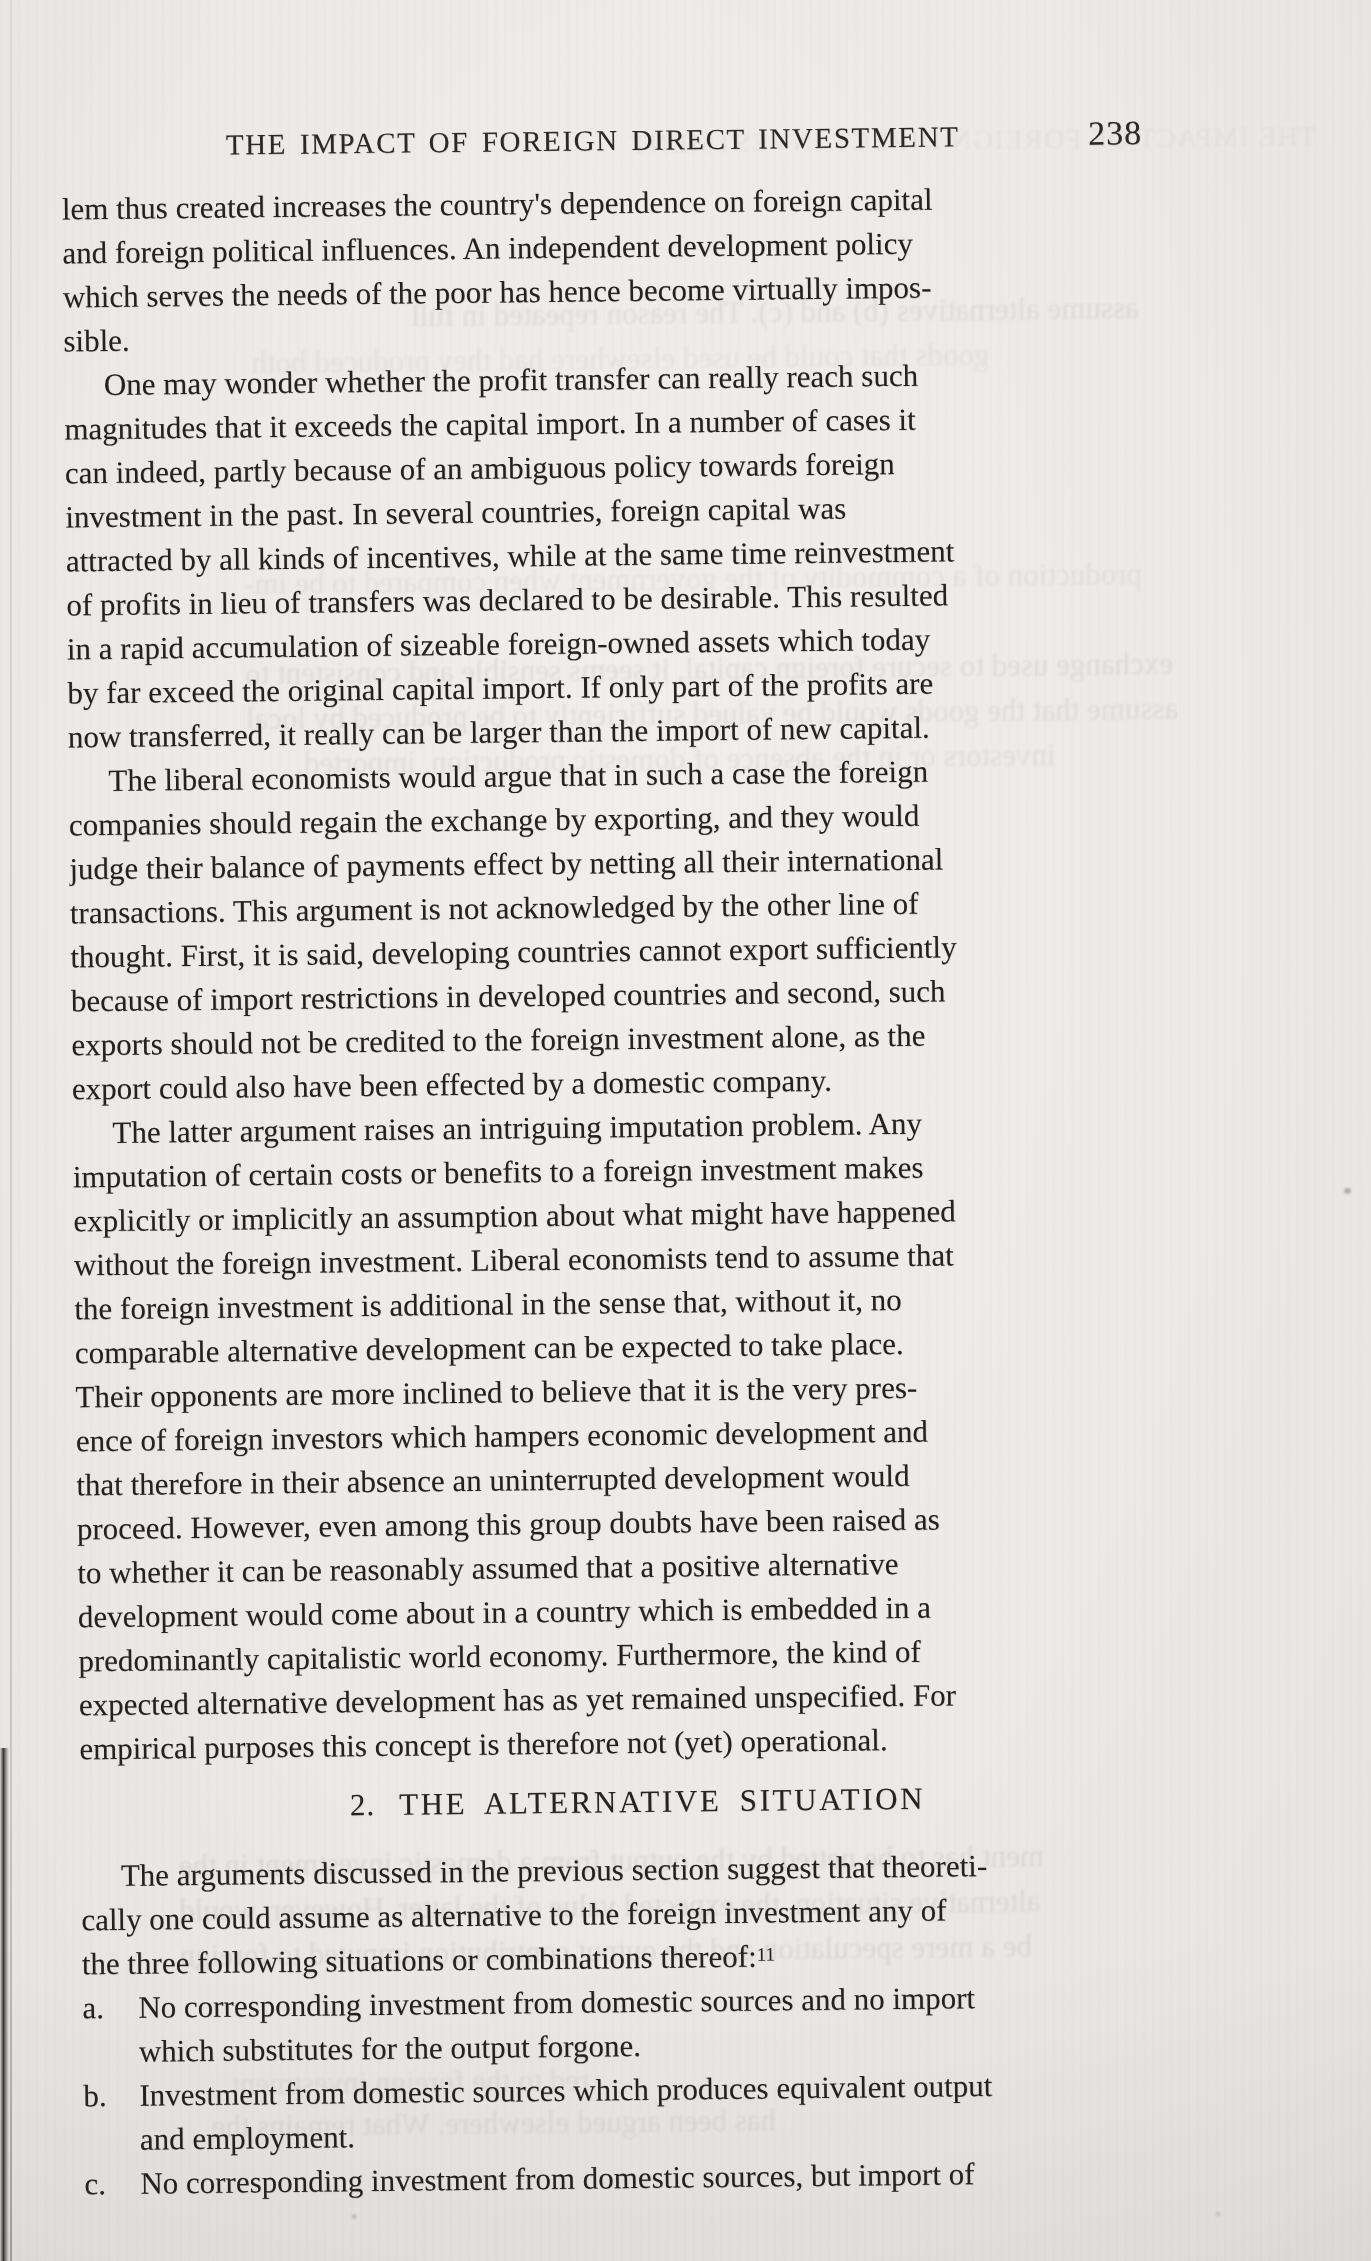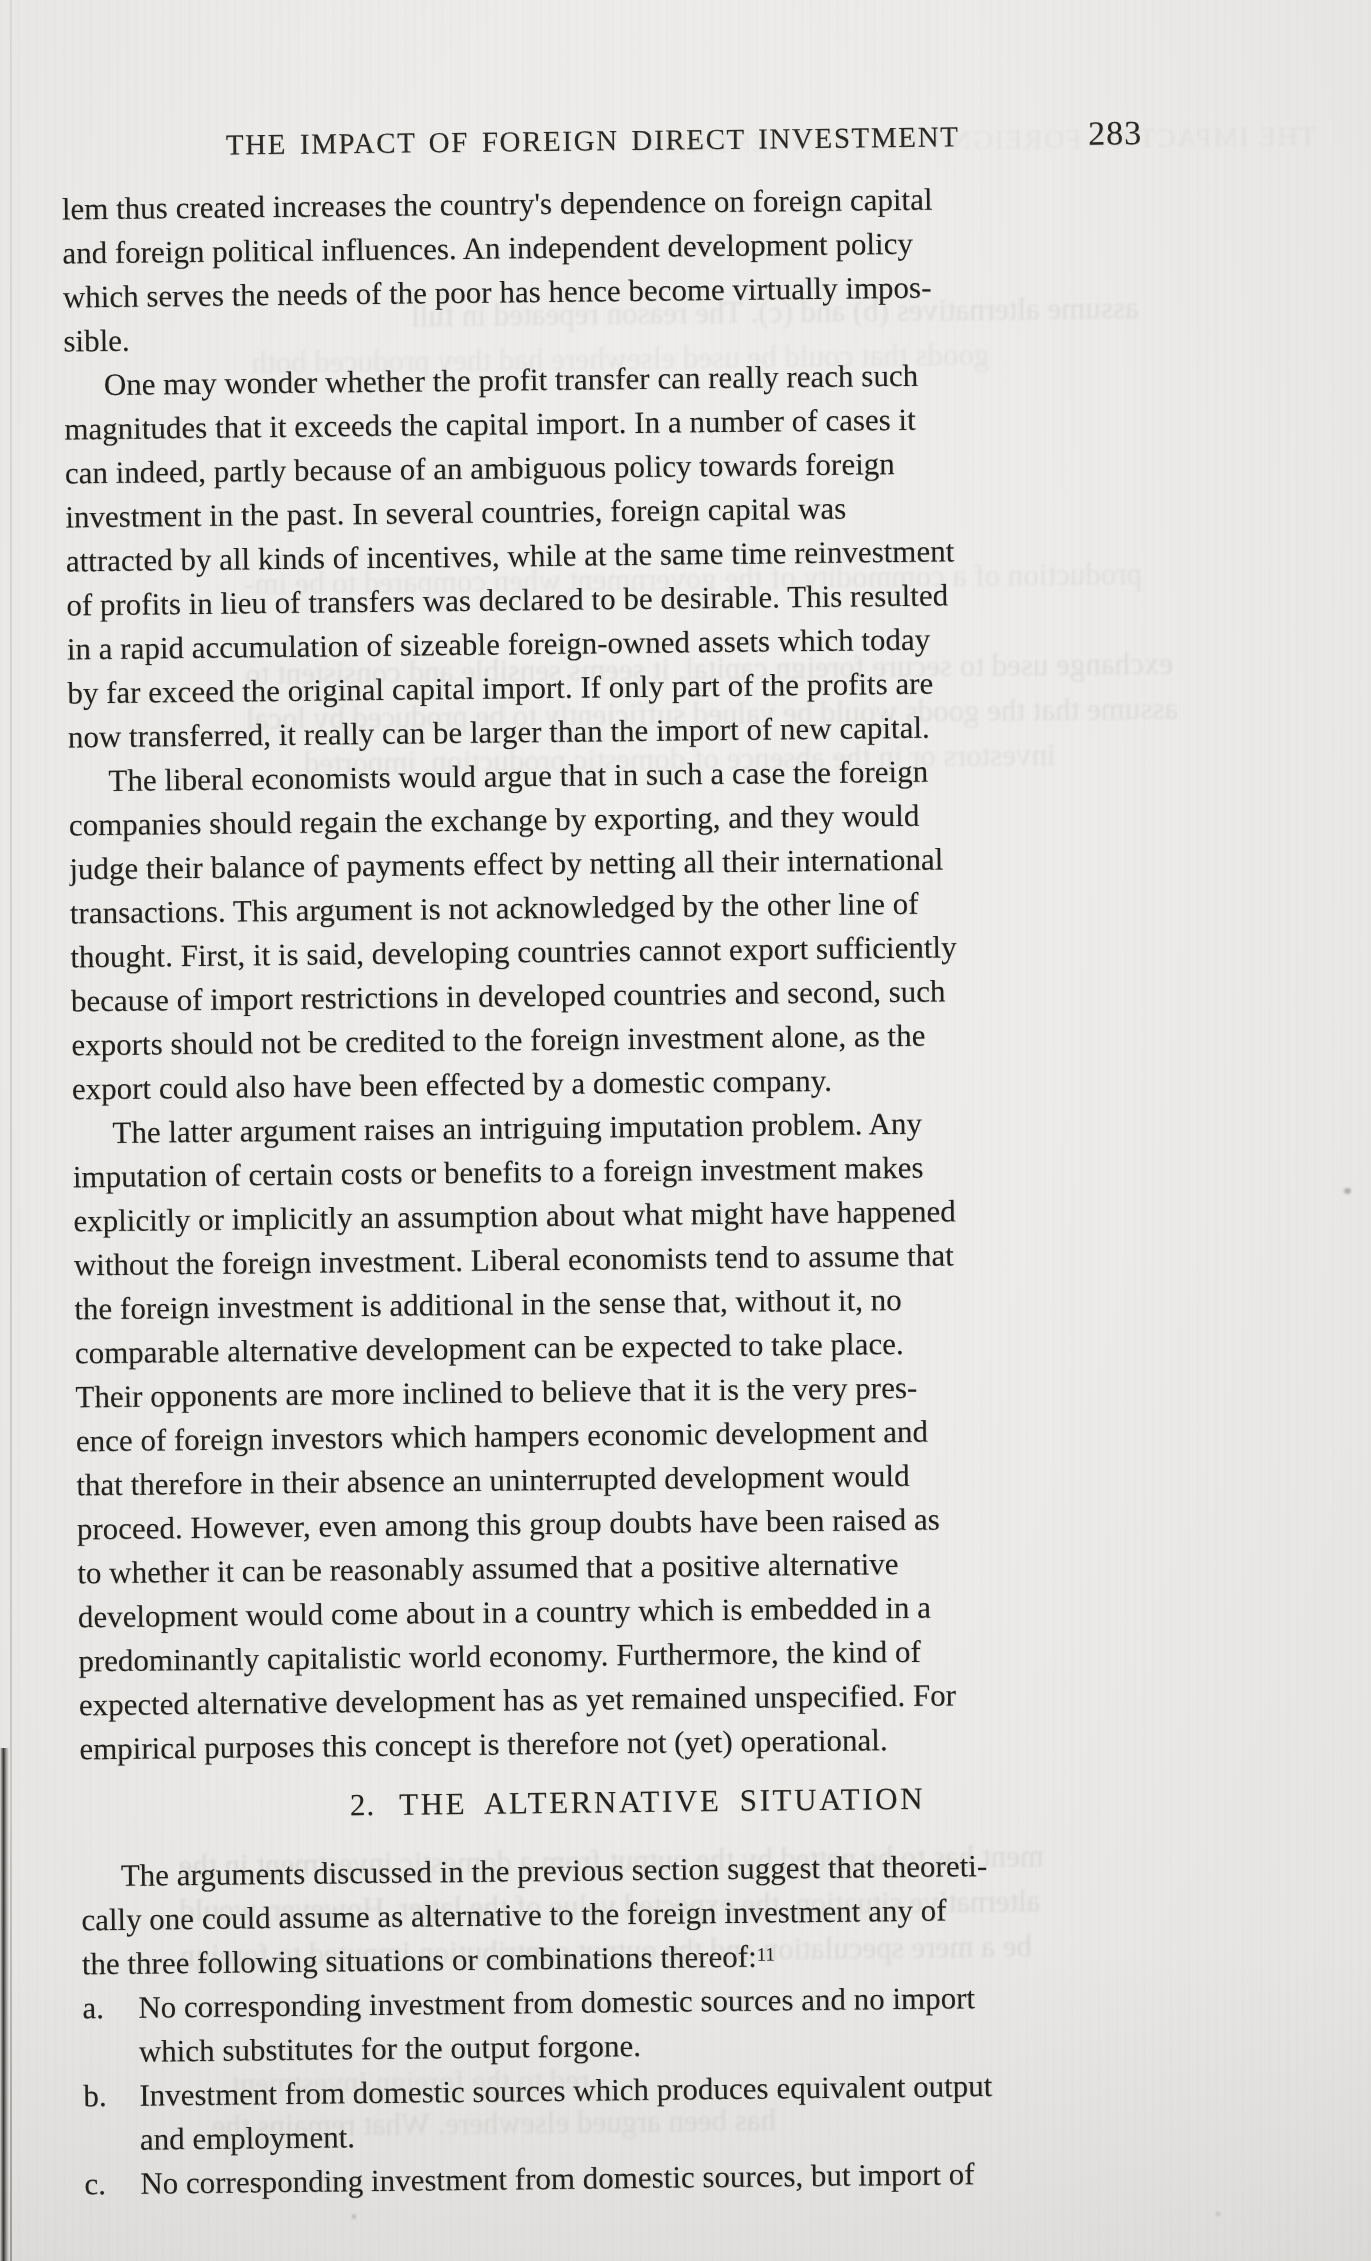--- a/index.html
+++ b/index.html
@@ -91,21 +91,21 @@
         <div class="ghost" style="top: 742px; left: 300px; opacity: 0.09;">investors or in the absence of domestic production, imported.</div>
         <div class="ghost" style="top: 1843px; left: 170px; opacity: 0.11;">ment has to be netted by the output from a domestic investment in the</div>
         <div class="ghost" style="top: 1888px; left: 170px; opacity: 0.11;">alternative situation, the expected value of the latter. However, would</div>
         <div class="ghost" style="top: 1933px; left: 170px; opacity: 0.11;">be a mere speculation and the output contribution imputed to foreign</div>
         <div class="ghost" style="top: 2062px; left: 220px; opacity: 0.08;">red to the foreign investment</div>
         <div class="ghost" style="top: 2104px; left: 200px; opacity: 0.09;">has been argued elsewhere. What remains the</div>
       </div>
 
     <div class="runhead">
       <span class="title">THE IMPACT OF FOREIGN DIRECT INVESTMENT</span>
-      <span class="pagenum">283</span>
+      <span class="pagenum">238</span>
     </div>
 
     <div class="textcol">
         <div class="bpara">
           <div class="line j">lem thus created increases the country's dependence on foreign capital</div>
           <div class="line j">and foreign political influences. An independent development policy</div>
           <div class="line j">which serves the needs of the poor has hence become virtually impos-</div>
           <div class="line">sible.</div>
         </div>
         <div class="bpara">

